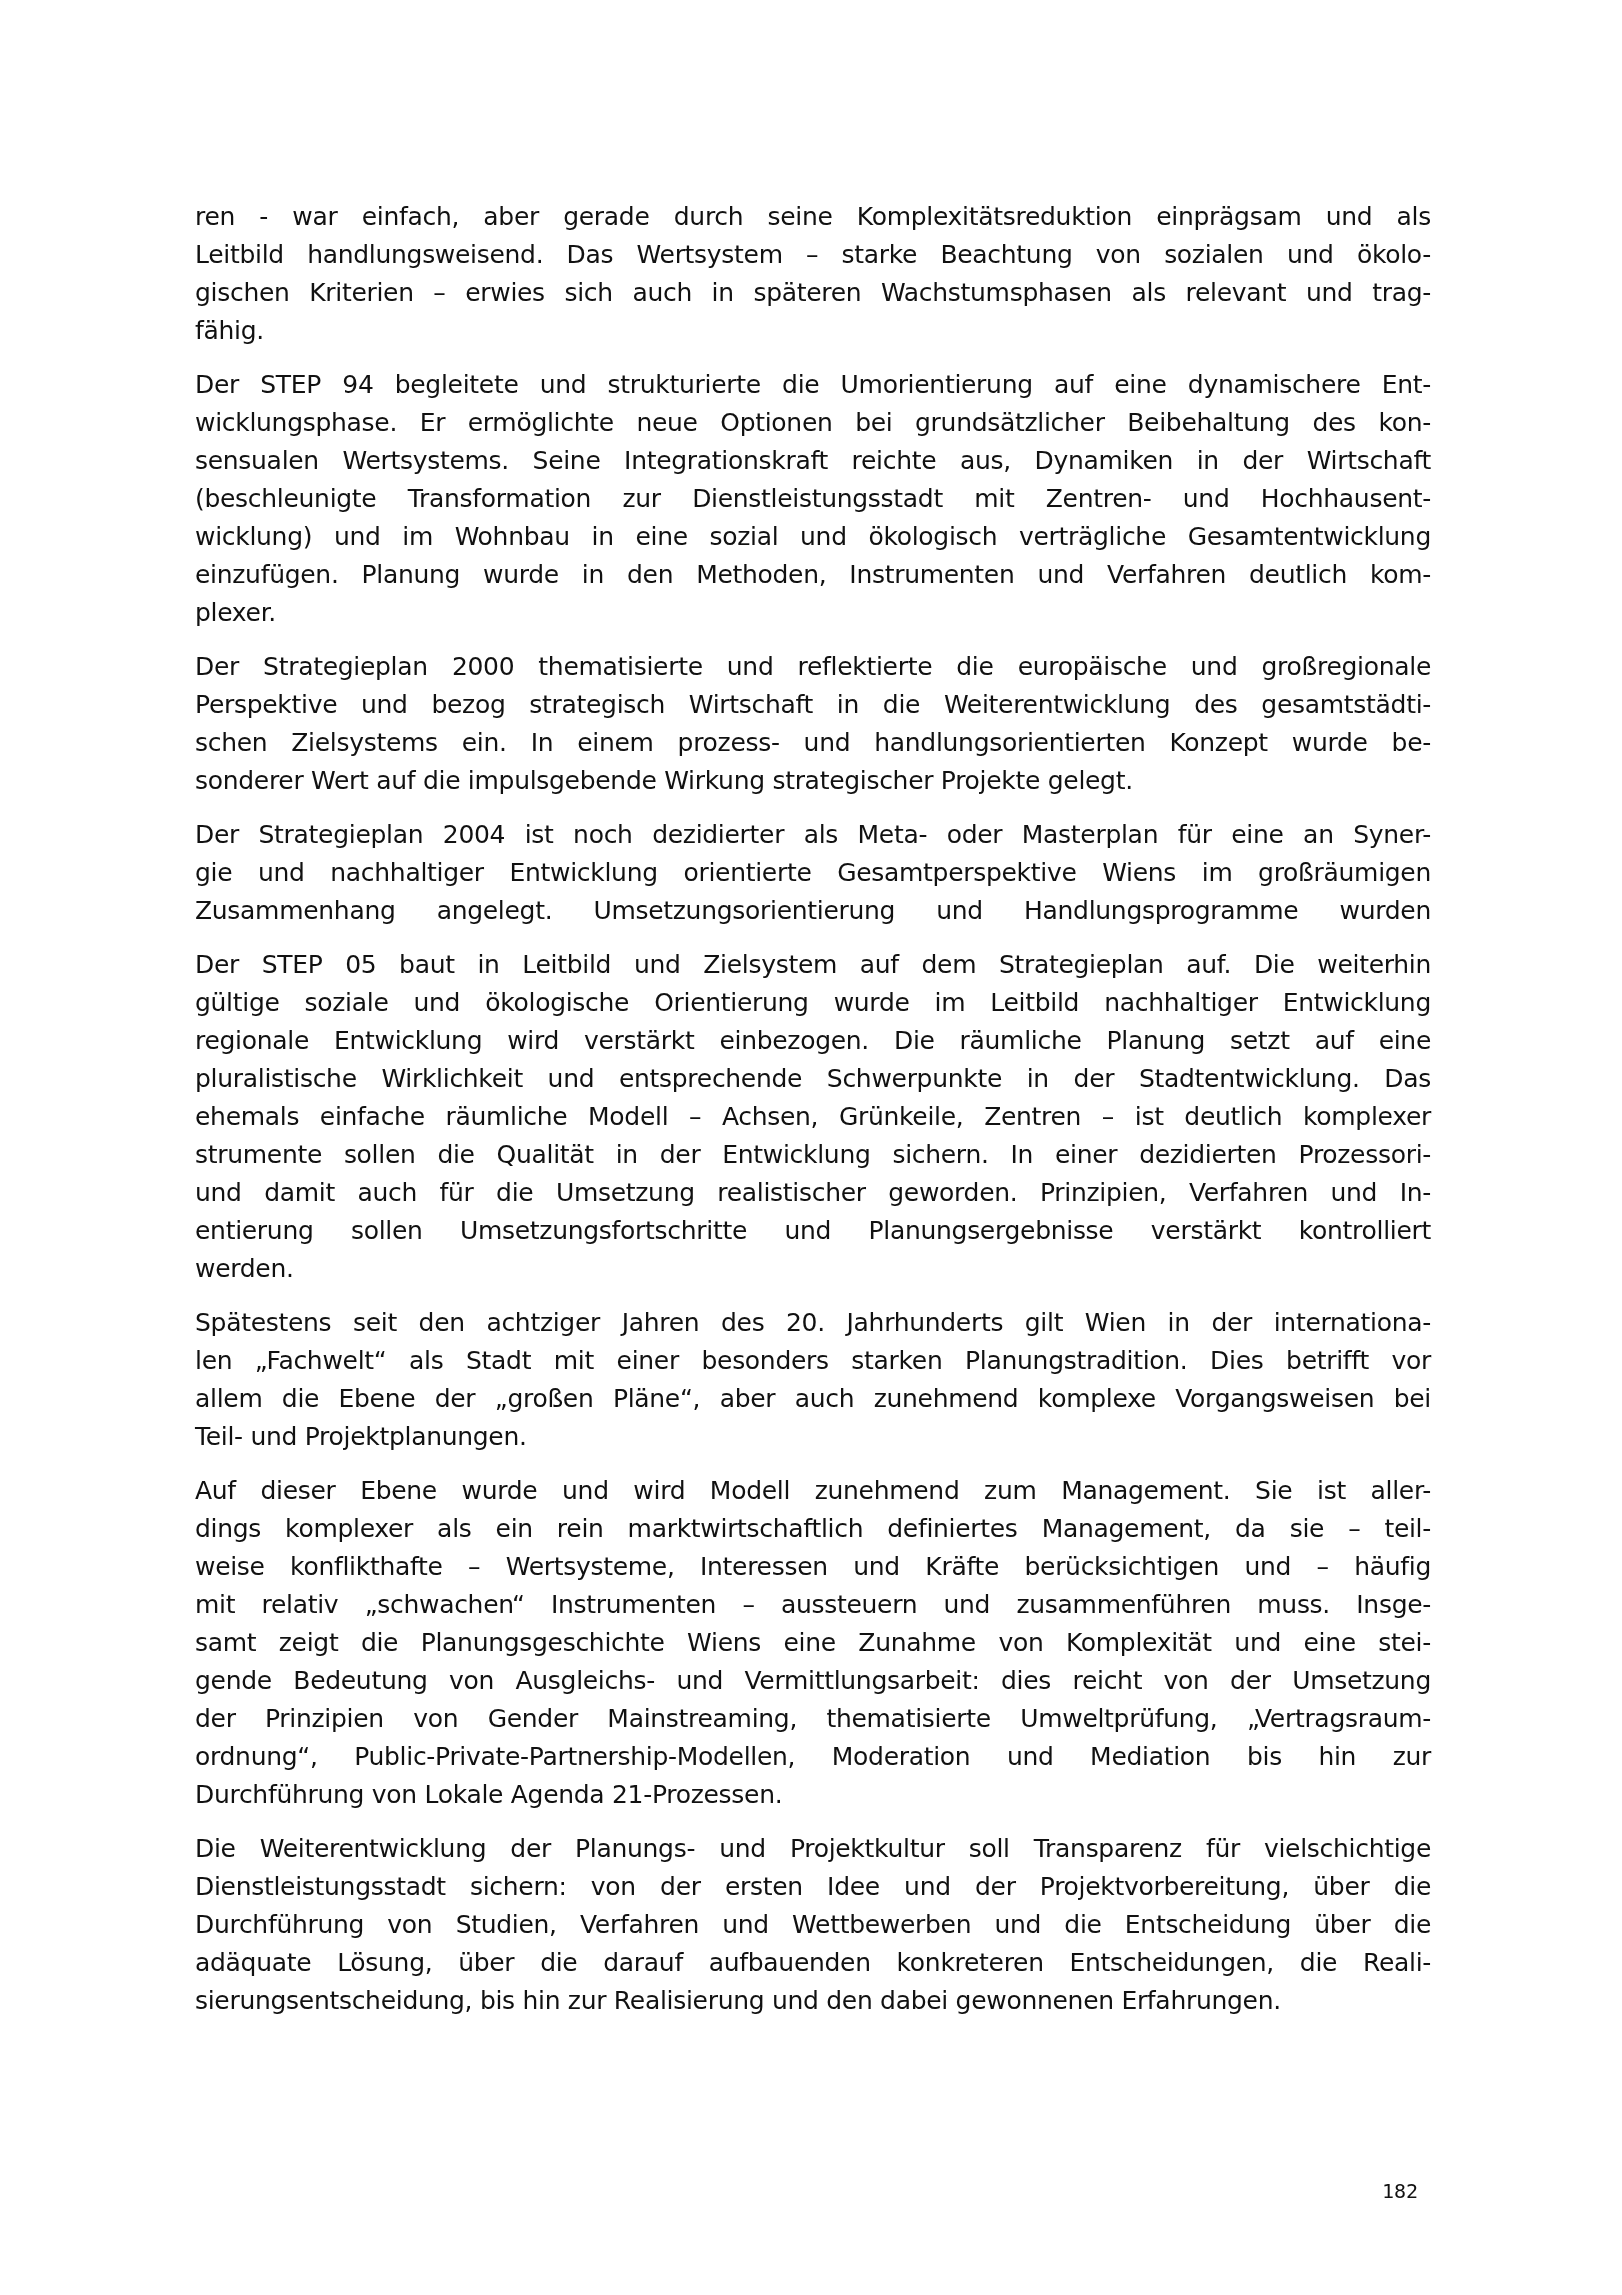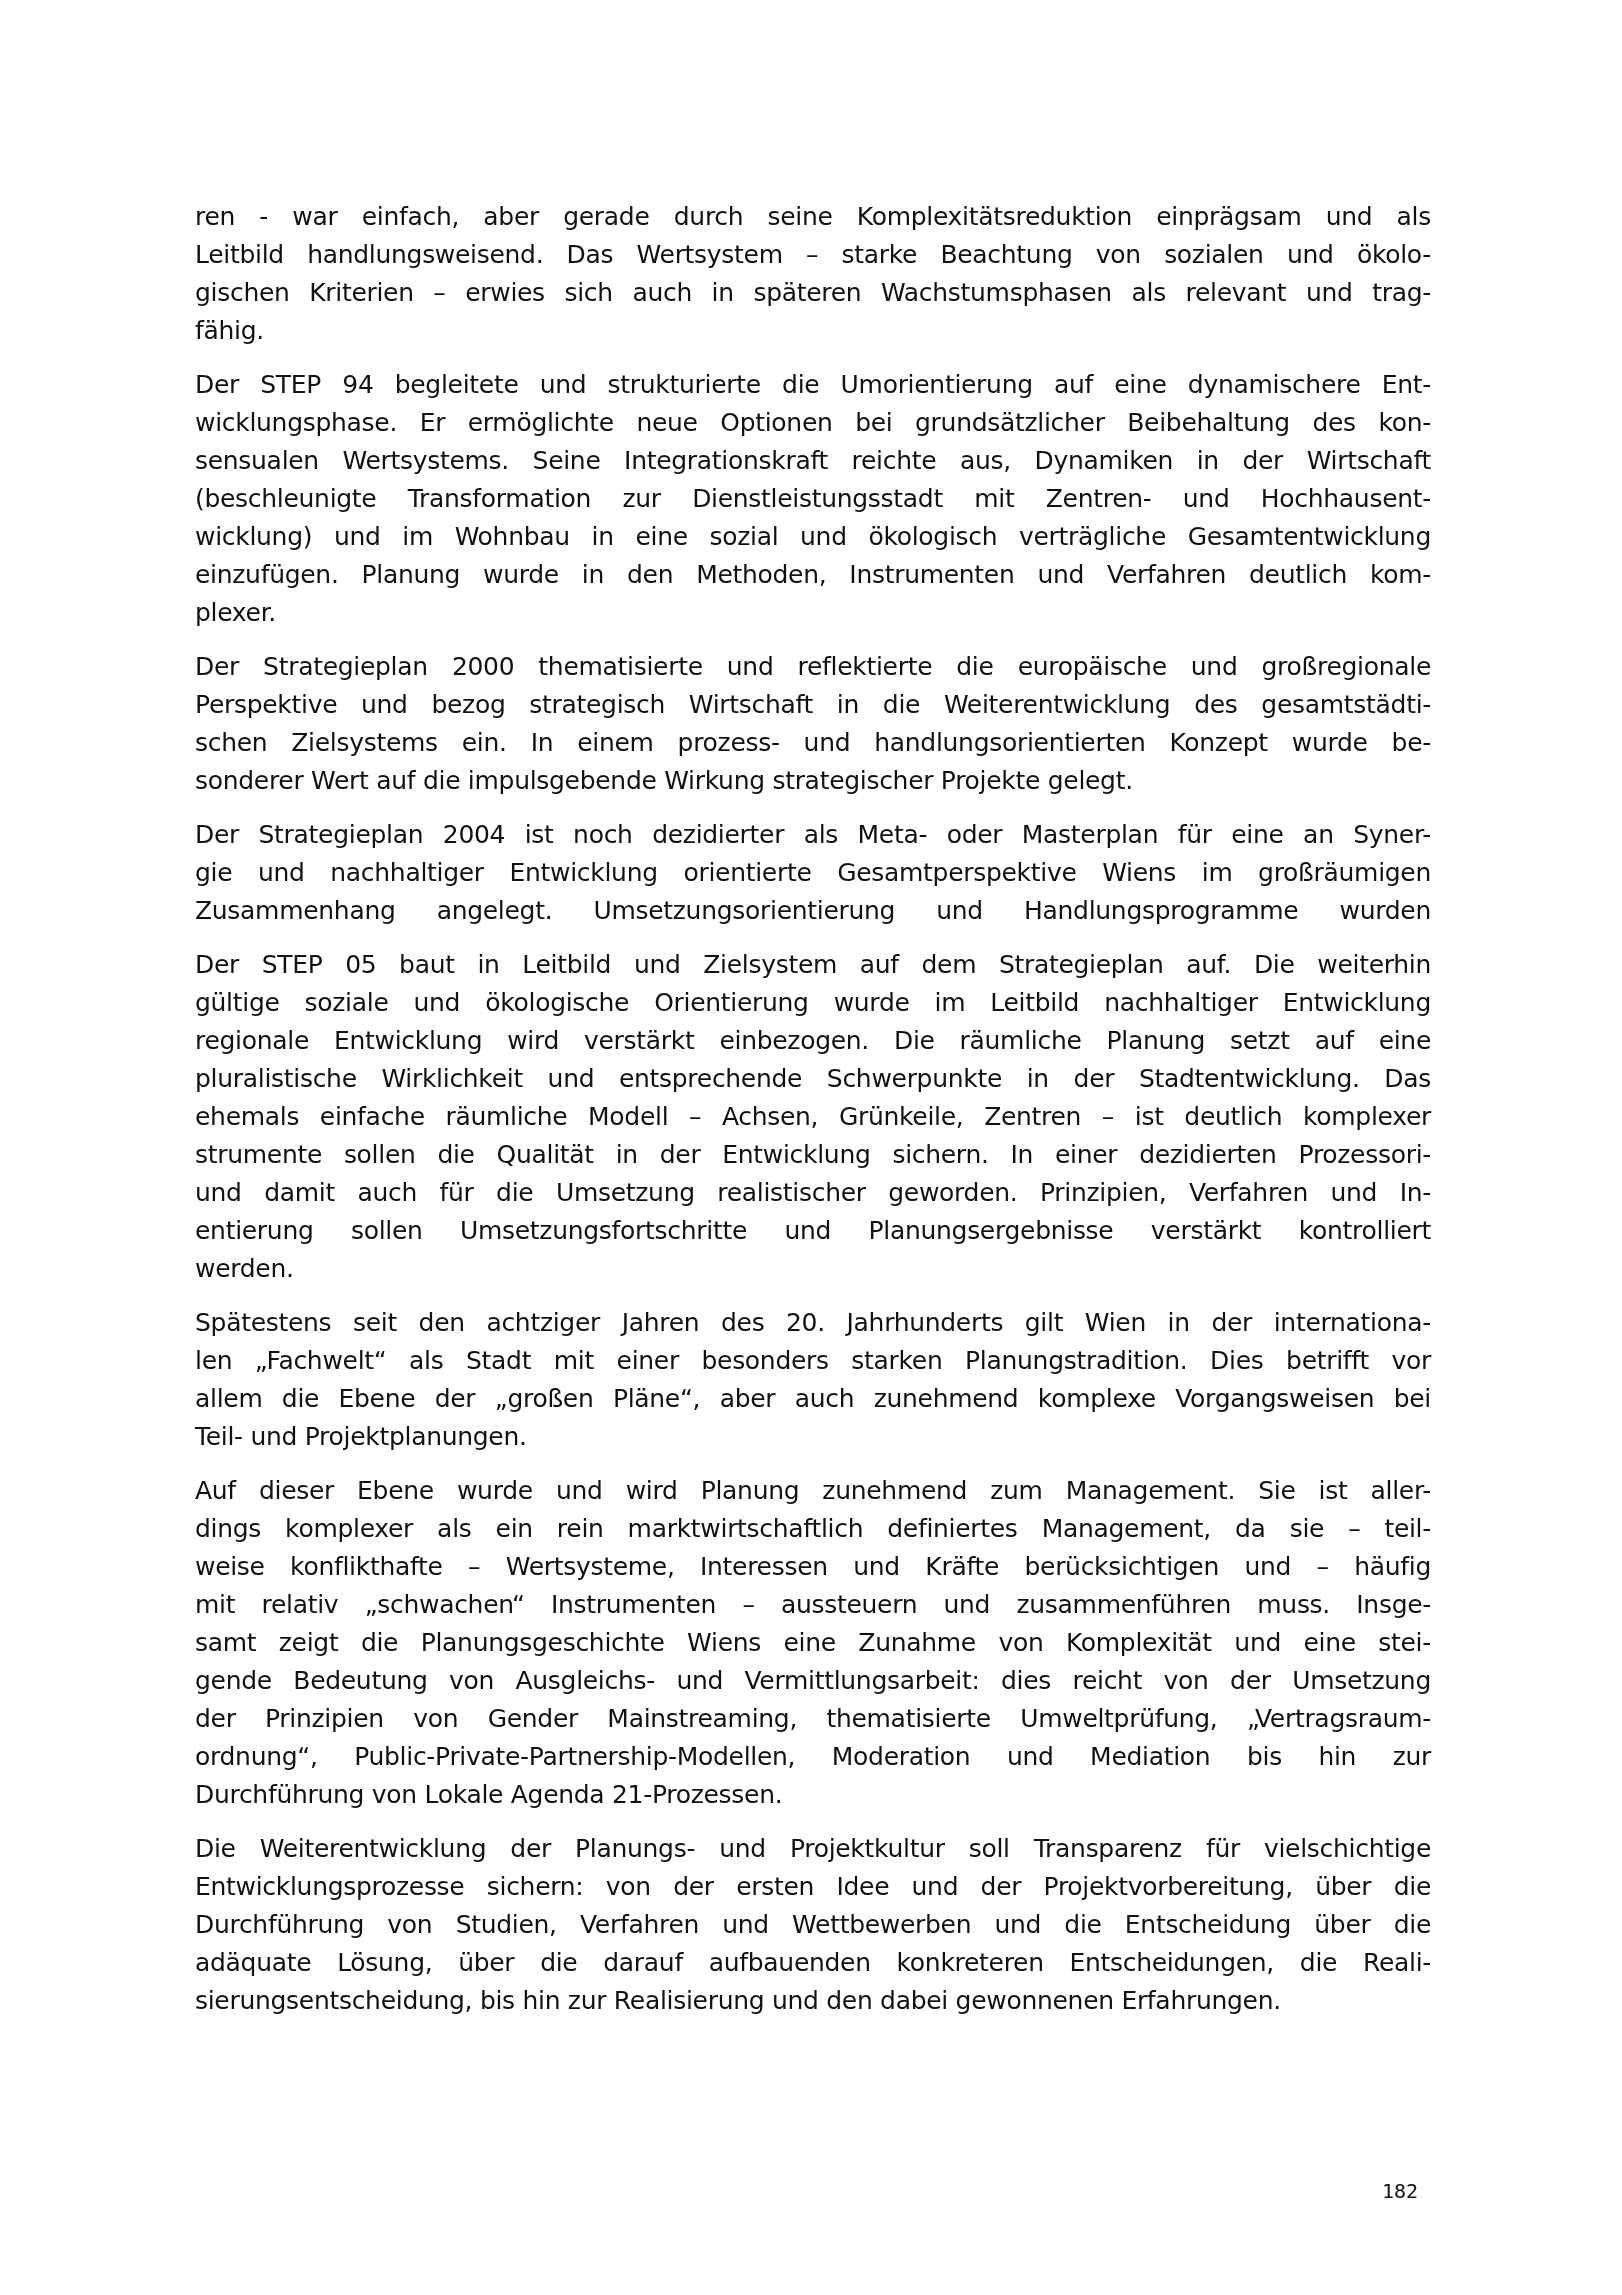--- a/index.html
+++ b/index.html
@@ -108,34 +108,34 @@
     </p>
 
     <p class="para">
       <span class="ln">Spätestens seit den achtziger Jahren des 20. Jahrhunderts gilt Wien in der internationa-</span>
       <span class="ln">len „Fachwelt“ als Stadt mit einer besonders starken Planungstradition. Dies betrifft vor</span>
       <span class="ln">allem die Ebene der „großen Pläne“, aber auch zunehmend komplexe Vorgangsweisen bei</span>
       <span class="ln last">Teil- und Projektplanungen.</span>
     </p>
 
     <p class="para">
-      <span class="ln">Auf dieser Ebene wurde und wird Planung zunehmend zum Management. Sie ist aller-</span>
+      <span class="ln">Auf dieser Ebene wurde und wird Modell zunehmend zum Management. Sie ist aller-</span>
       <span class="ln">dings komplexer als ein rein marktwirtschaftlich definiertes Management, da sie – teil-</span>
       <span class="ln">weise konflikthafte – Wertsysteme, Interessen und Kräfte berücksichtigen und – häufig</span>
       <span class="ln">mit relativ „schwachen“ Instrumenten – aussteuern und zusammenführen muss. Insge-</span>
       <span class="ln">samt zeigt die Planungsgeschichte Wiens eine Zunahme von Komplexität und eine stei-</span>
       <span class="ln">gende Bedeutung von Ausgleichs- und Vermittlungsarbeit: dies reicht von der Umsetzung</span>
       <span class="ln">der Prinzipien von Gender Mainstreaming, thematisierte Umweltprüfung, „Vertragsraum-</span>
       <span class="ln">ordnung“, Public-Private-Partnership-Modellen, Moderation und Mediation bis hin zur</span>
       <span class="ln last">Durchführung von Lokale Agenda 21-Prozessen.</span>
     </p>
 
     <p class="para">
       <span class="ln">Die Weiterentwicklung der Planungs- und Projektkultur soll Transparenz für vielschichtige</span>
-      <span class="ln">Entwicklungsprozesse sichern: von der ersten Idee und der Projektvorbereitung, über die</span>
+      <span class="ln">Dienstleistungsstadt sichern: von der ersten Idee und der Projektvorbereitung, über die</span>
       <span class="ln">Durchführung von Studien, Verfahren und Wettbewerben und die Entscheidung über die</span>
       <span class="ln">adäquate Lösung, über die darauf aufbauenden konkreteren Entscheidungen, die Reali-</span>
       <span class="ln last">sierungsentscheidung, bis hin zur Realisierung und den dabei gewonnenen Erfahrungen.</span>
     </p>
 
   </div>
 
   <div class="page-number">182</div>
 </div>
 

